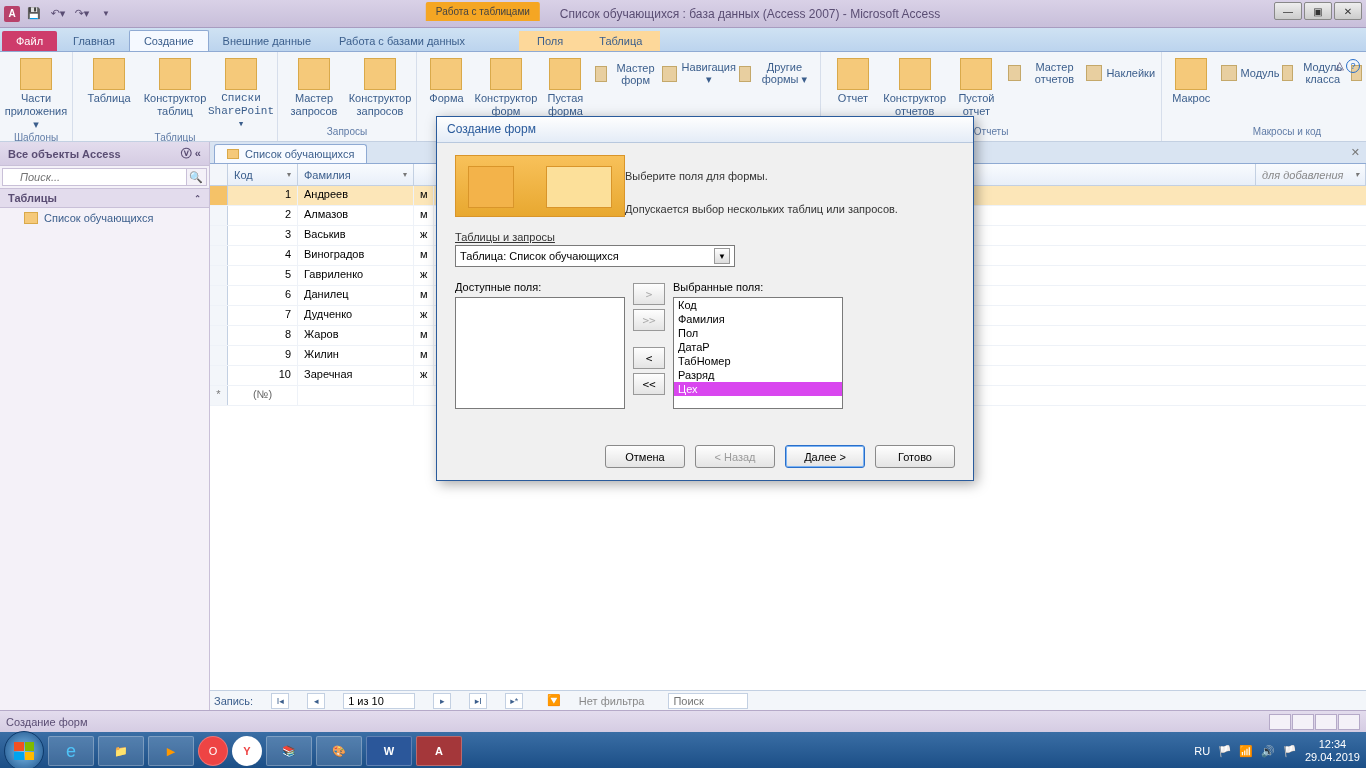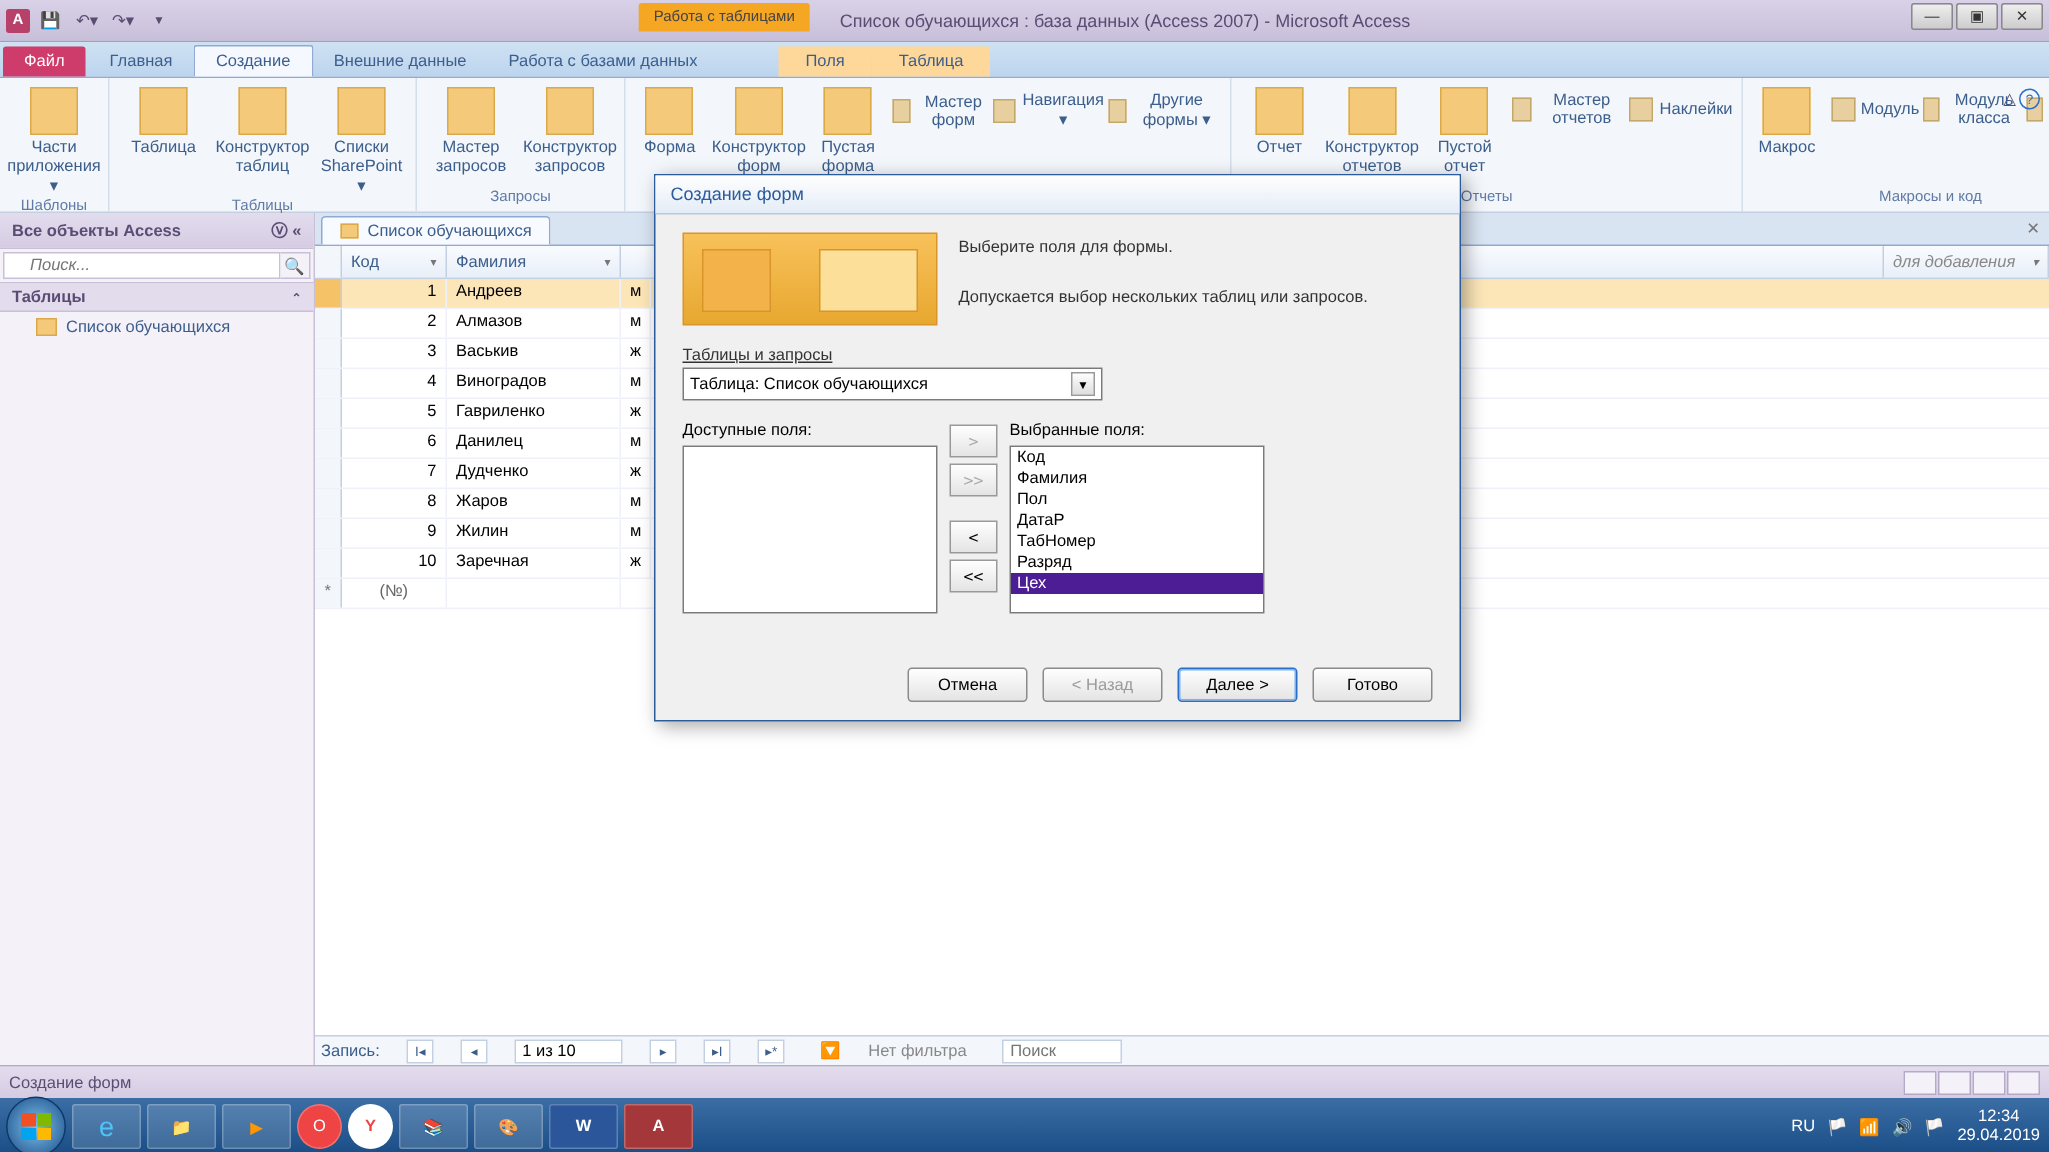--- a/index.html
+++ b/index.html
@@ -84,33 +84,33 @@
 .start-flag div:nth-child(1){background:#f25022;} .start-flag div:nth-child(2){background:#7fba00;}
 .start-flag div:nth-child(3){background:#00a4ef;} .start-flag div:nth-child(4){background:#ffb900;}
 .task-btn { width:46px; height:30px; background:rgba(255,255,255,.15); border:1px solid rgba(255,255,255,.25); border-radius:2px; cursor:pointer; display:flex; align-items:center; justify-content:center; }
 .tray { position:absolute; right:0; display:flex; align-items:center; gap:8px; color:#fff; padding-right:6px; }
 .tray-time { text-align:center; line-height:1.2; font-size:11px; }
 
 
 .wizard { position:absolute; left:436px; top:116px; width:538px; height:365px; background:#f0f0f0; border:1px solid #2a5b9c; box-shadow:3px 3px 12px rgba(0,0,0,.35); z-index:100; }
 .wiz-title { height:26px; background:linear-gradient(#fefefe,#e4ecf7); border-bottom:1px solid #b8c8de; padding:5px 10px; color:#2a5b9c; font-size:12px; }
 .wiz-body { padding:12px 18px; }
-.wiz-top { display:flex; gap:14px; margin-bottom:14px; }
+.wiz-top { display:flex; margin-bottom:14px;align-items:flex-end; }
 .wiz-img { width:170px; height:62px; background:linear-gradient(#f8c15a,#e8a830); border:1px solid #d9952a; position:relative; }
 .wiz-img::before { content:""; position:absolute; left:12px; top:10px; width:44px; height:40px; background:#f3b34a; border:1px solid #d9952a; }
 .wiz-img::after { content:""; position:absolute; right:12px; top:10px; width:64px; height:40px; background:#fce09a; border:1px solid #d9952a; }
 .wiz-text { color:#333; line-height:1.5; padding-top:2px; }
 .wiz-label { text-decoration:underline; color:#333; margin-bottom:2px; display:block; }
 .wiz-combo { width:280px; border:1px solid #7a7a7a; background:#fff; padding:2px 4px; display:flex; justify-content:space-between; align-items:center; margin-bottom:14px; }
 .wiz-combo-btn { width:16px; height:16px; border:1px solid #999; background:linear-gradient(#fefefe,#ddd); display:flex; align-items:center; justify-content:center; font-size:8px; cursor:pointer; }
 .wiz-lists { display:flex; gap:8px; align-items:flex-start; }
 .wiz-col { display:flex; flex-direction:column; }
 .listbox { border:1px solid #7a7a7a; background:#fff; width:170px; height:112px; overflow:hidden; }
 .listbox .li { padding:0 4px; line-height:14px; }
-.listbox .li.sel { background:#4c1d95; color:#fff; }
+.listbox .li.sel { background:#d946ef; color:#fff; }
 .mv-btns { display:flex; flex-direction:column; gap:4px; padding-top:2px; }
 .mv-btn { width:32px; height:22px; border:1px solid #999; background:linear-gradient(#fefefe,#e4e4e4); cursor:pointer; font-family:monospace; }
 .mv-btn:disabled { color:#aaa; }
 .wiz-footer { position:absolute; bottom:12px; right:18px; display:flex; gap:10px; }
 .wbtn { width:80px; height:23px; border:1px solid #8a8a8a; background:linear-gradient(#fefefe,#e4e4e4); border-radius:3px; cursor:pointer; }
 .wbtn.primary { border:1px solid #2a6fc9; box-shadow:0 0 0 1px #7ab3f5 inset; }
 .wbtn:disabled { color:#9a9a9a; }
 </style>
 </head>
 <body>
@@ -167,21 +167,21 @@
           <div class="rbtn-ico or"></div>
           <div style="white-space: pre-line;">Таблица</div>
         </div>
         <div class="rbtn">
           <div class="rbtn-ico or"></div>
           <div style="white-space: pre-line;">Конструктор
 таблиц</div>
         </div>
         <div class="rbtn">
           <div class="rbtn-ico or"></div>
-          <div style="white-space: pre-line;">Списки
+          <div style="white-space: pre-line; font-family: Liberation Mono, monospace;">Списки
 SharePoint ▾</div>
         </div>
       </div>
       <div class="rgroup-label">Таблицы</div>
     </div>
     <div class="rgroup">
       <div class="rgroup-items">
         <div class="rbtn">
           <div class="rbtn-ico or"></div>
           <div style="white-space: pre-line;">Мастер

